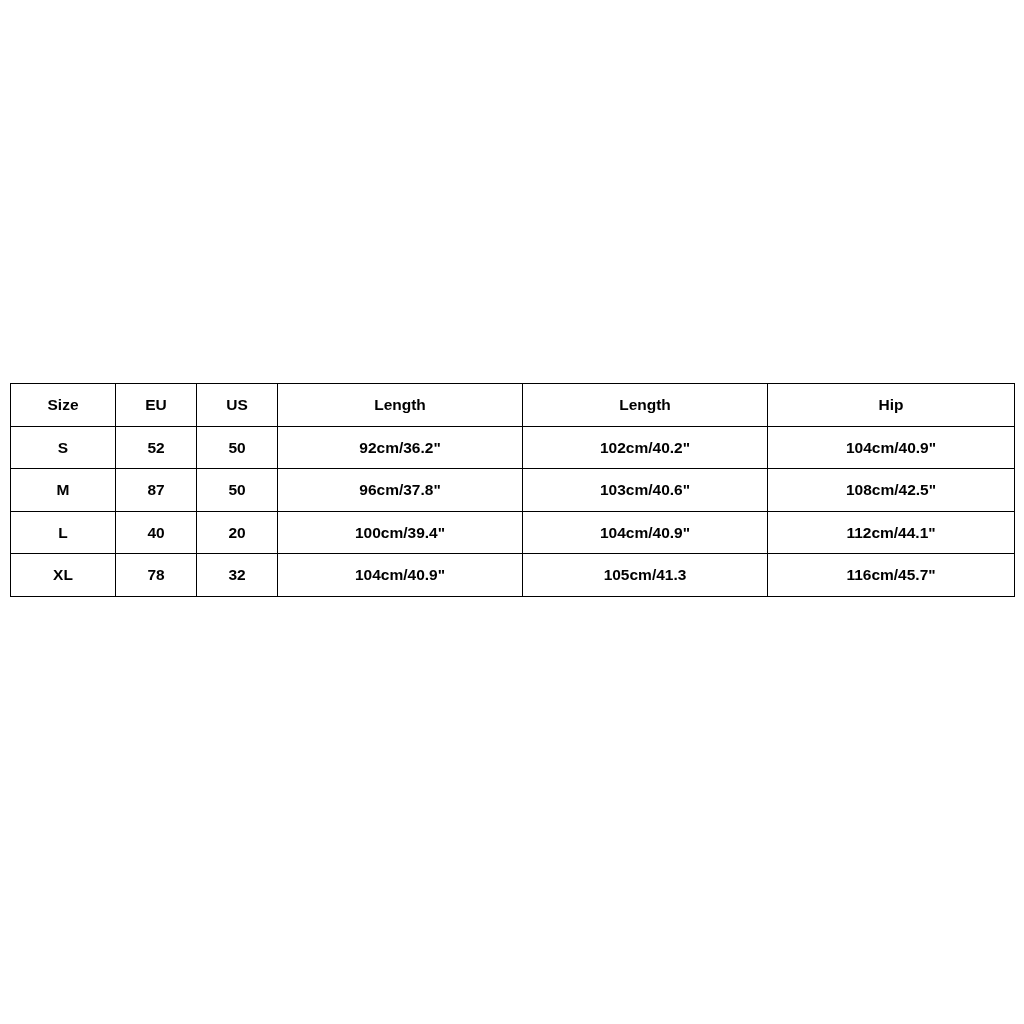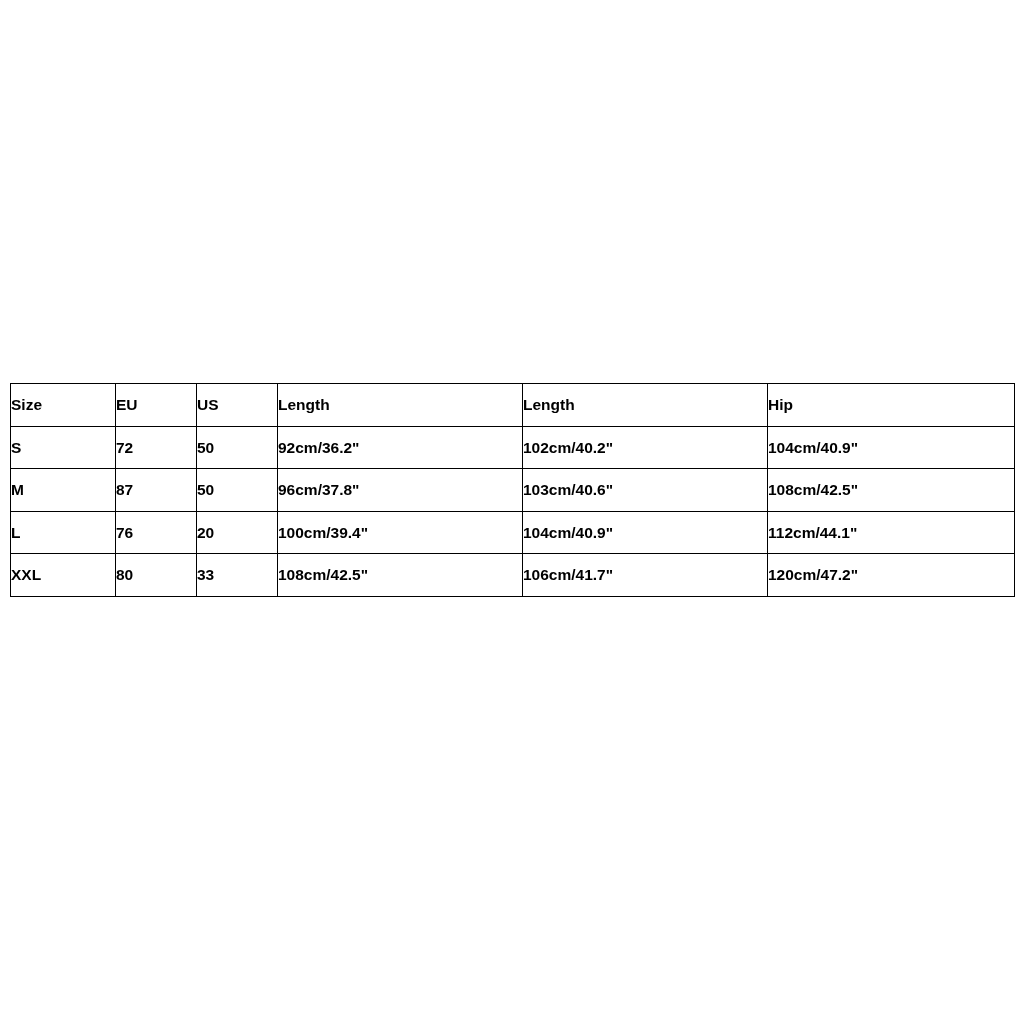--- a/index.html
+++ b/index.html
@@ -28,21 +28,21 @@
   }
   table.size-chart {
     border-collapse: collapse;
     width: 1004px;
     table-layout: fixed;
     background: #ffffff;
   }
   table.size-chart td,
   table.size-chart th {
     border: 1px solid #000000;
-    text-align: left;
+    text-align: center;
     vertical-align: middle;
     color: #000000;
     font-weight: bold;
     font-size: 15.5px;
     padding: 0;
     height: 41.5px;
     line-height: 41.5px;
     white-space: nowrap;
   }
   table.size-chart thead th {
@@ -79,46 +79,46 @@
           <th>EU</th>
           <th>US</th>
           <th>Length</th>
           <th>Length</th>
           <th>Hip</th>
         </tr>
       </thead>
       <tbody>
         <tr>
           <td class="cell-size">S</td>
-          <td>72</td>
+          <td>52</td>
           <td>50</td>
           <td>92cm/36.2"</td>
           <td>102cm/40.2"</td>
           <td>104cm/40.9"</td>
         </tr>
         <tr>
           <td class="cell-size">M</td>
           <td>87</td>
           <td>50</td>
           <td>96cm/37.8"</td>
           <td>103cm/40.6"</td>
           <td>108cm/42.5"</td>
         </tr>
         <tr>
           <td class="cell-size">L</td>
-          <td>76</td>
+          <td>40</td>
           <td>20</td>
           <td>100cm/39.4"</td>
           <td>104cm/40.9"</td>
           <td>112cm/44.1"</td>
         </tr>
         <tr>
-          <td class="cell-size">XXL</td>
-          <td>80</td>
-          <td>33</td>
-          <td>108cm/42.5"</td>
-          <td>106cm/41.7"</td>
-          <td>120cm/47.2"</td>
+          <td class="cell-size">XL</td>
+          <td>78</td>
+          <td>32</td>
+          <td>104cm/40.9"</td>
+          <td>105cm/41.3</td>
+          <td>116cm/45.7"</td>
         </tr>
       </tbody>
     </table>
   </div>
 </div>
 
 </body></html>

